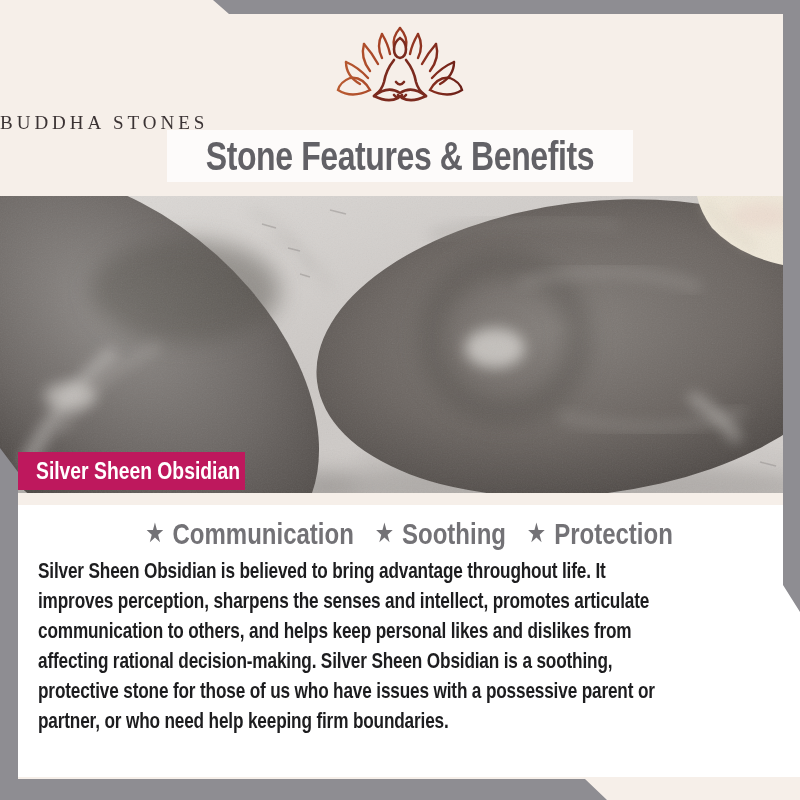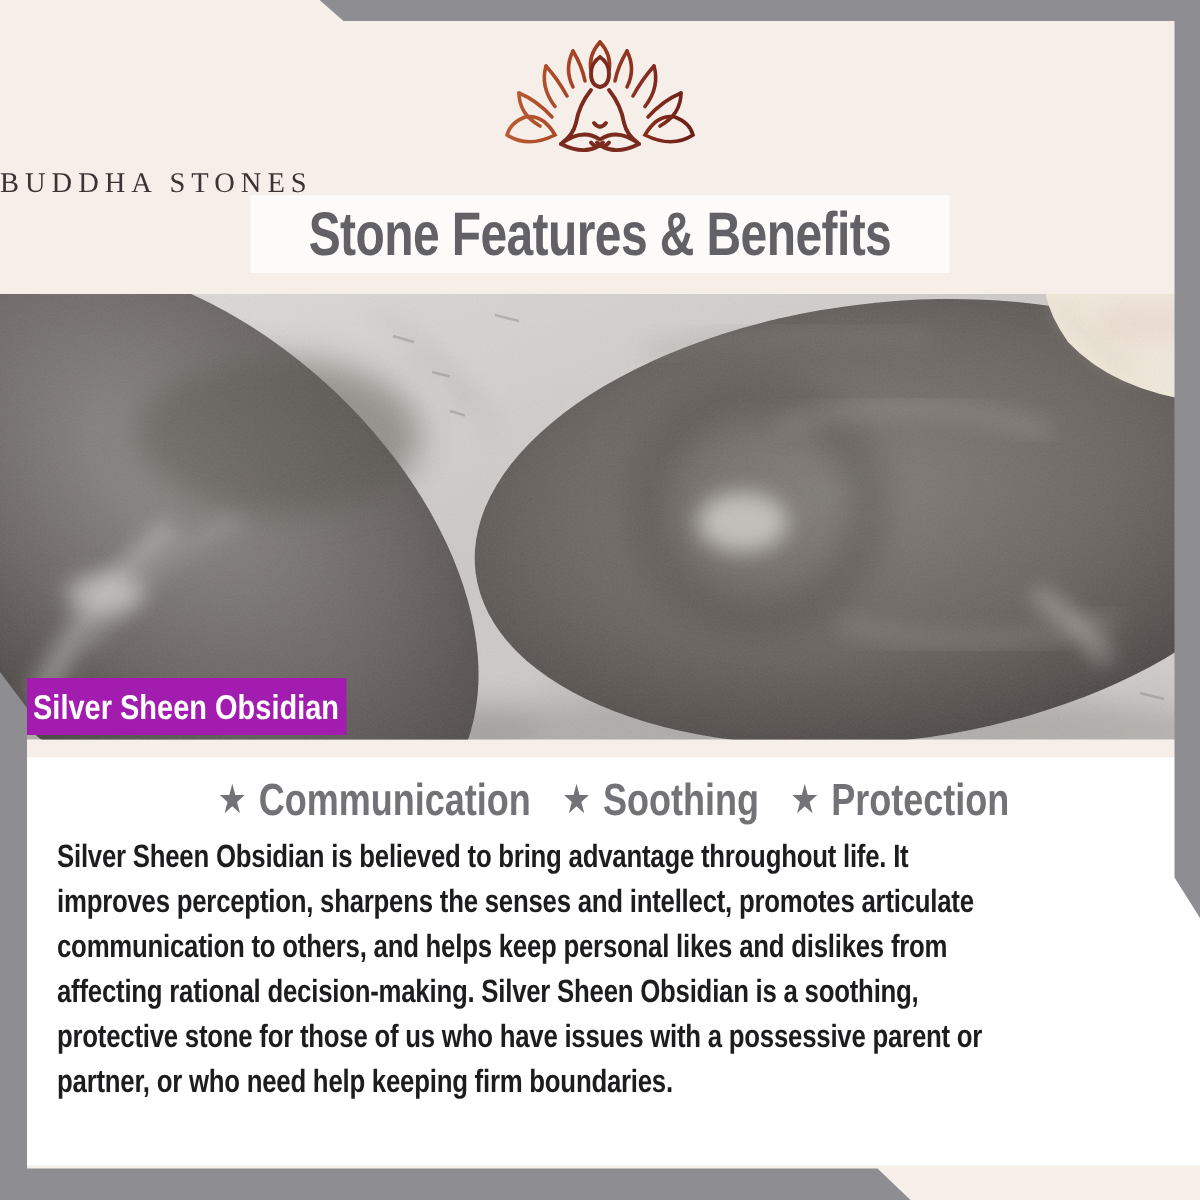--- a/index.html
+++ b/index.html
@@ -23,21 +23,21 @@
     background:#fdfbfa;display:flex;align-items:center;justify-content:center;
   }
   .title-band h1{
     margin:0;font-size:41px;font-weight:700;color:#626166;letter-spacing:-0.5px;
     transform:scaleX(0.78);transform-origin:center;white-space:nowrap;
   }
   
   .photo{position:absolute;left:0;top:196px;width:800px;height:297px;z-index:10;}
   .photo-caption{
     position:absolute;left:18px;top:452px;width:209px;height:38px;z-index:20;
-    background:#a21caf;display:flex;align-items:center;padding-left:4px;
+    background:#be185d;display:flex;align-items:center;padding-left:18px;
   }
   .photo-caption span{
     color:#ffffff;font-size:23px;font-weight:700;white-space:nowrap;
     transform:scaleX(0.84);transform-origin:left center;letter-spacing:0;
   }
   
   .panel{position:absolute;left:18px;top:505px;width:782px;height:272px;background:#ffffff;z-index:15;}
   .benefits{
     position:absolute;left:0;top:12px;width:782px;display:flex;justify-content:center;
     gap:26px;align-items:center;color:#737276;font-weight:700;font-size:30px;

